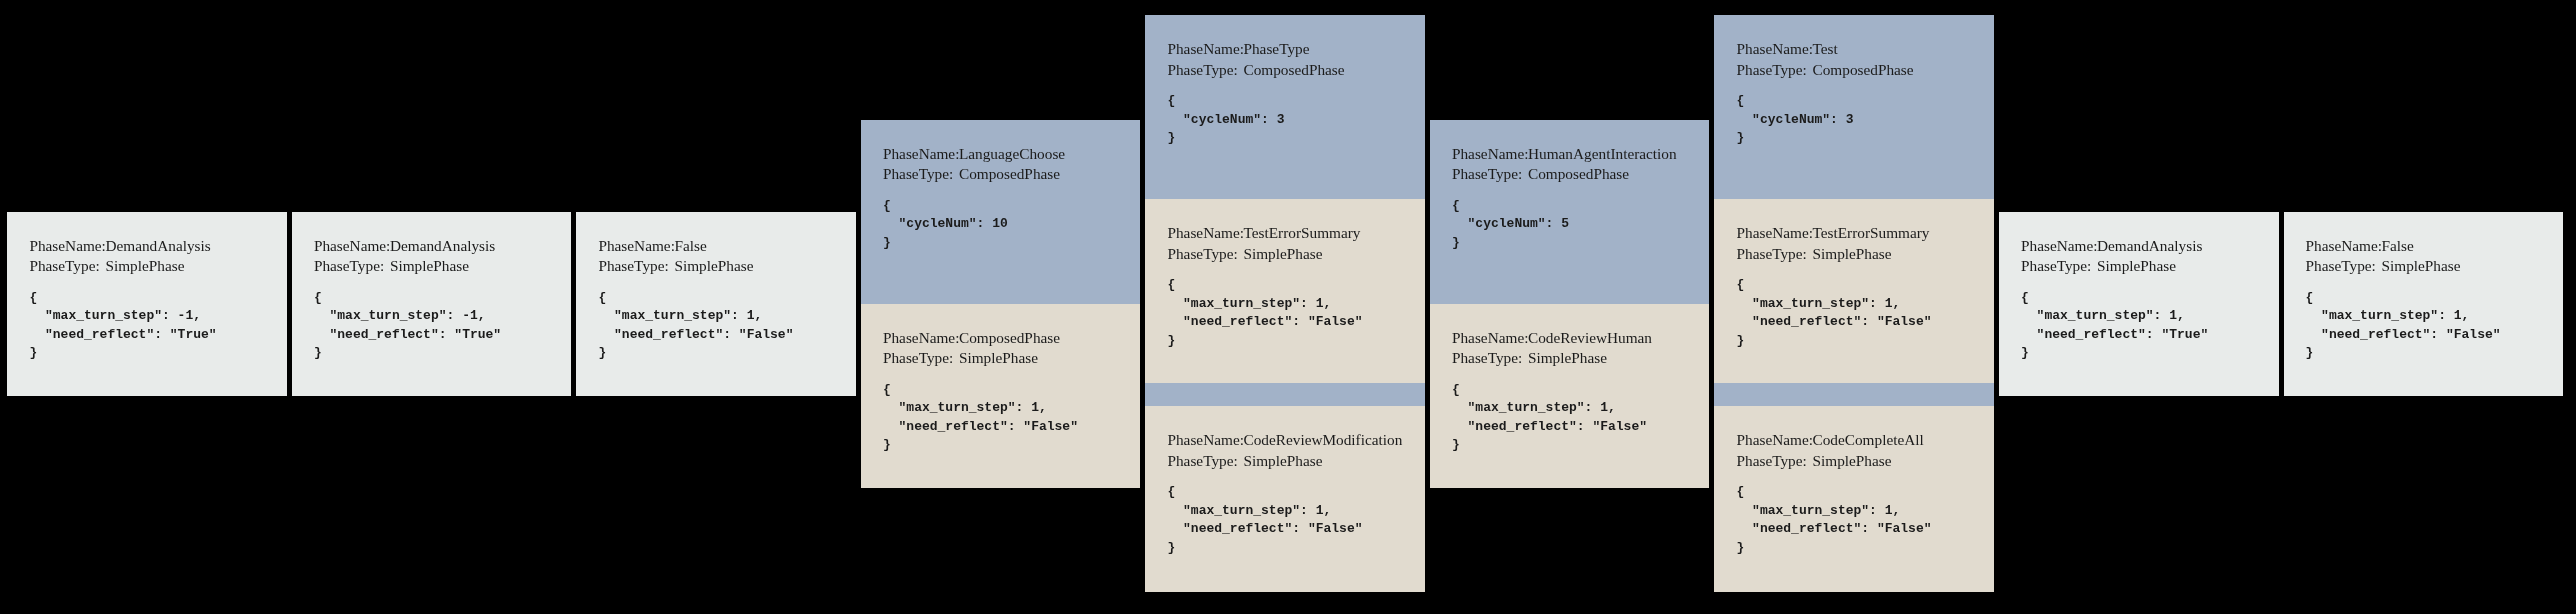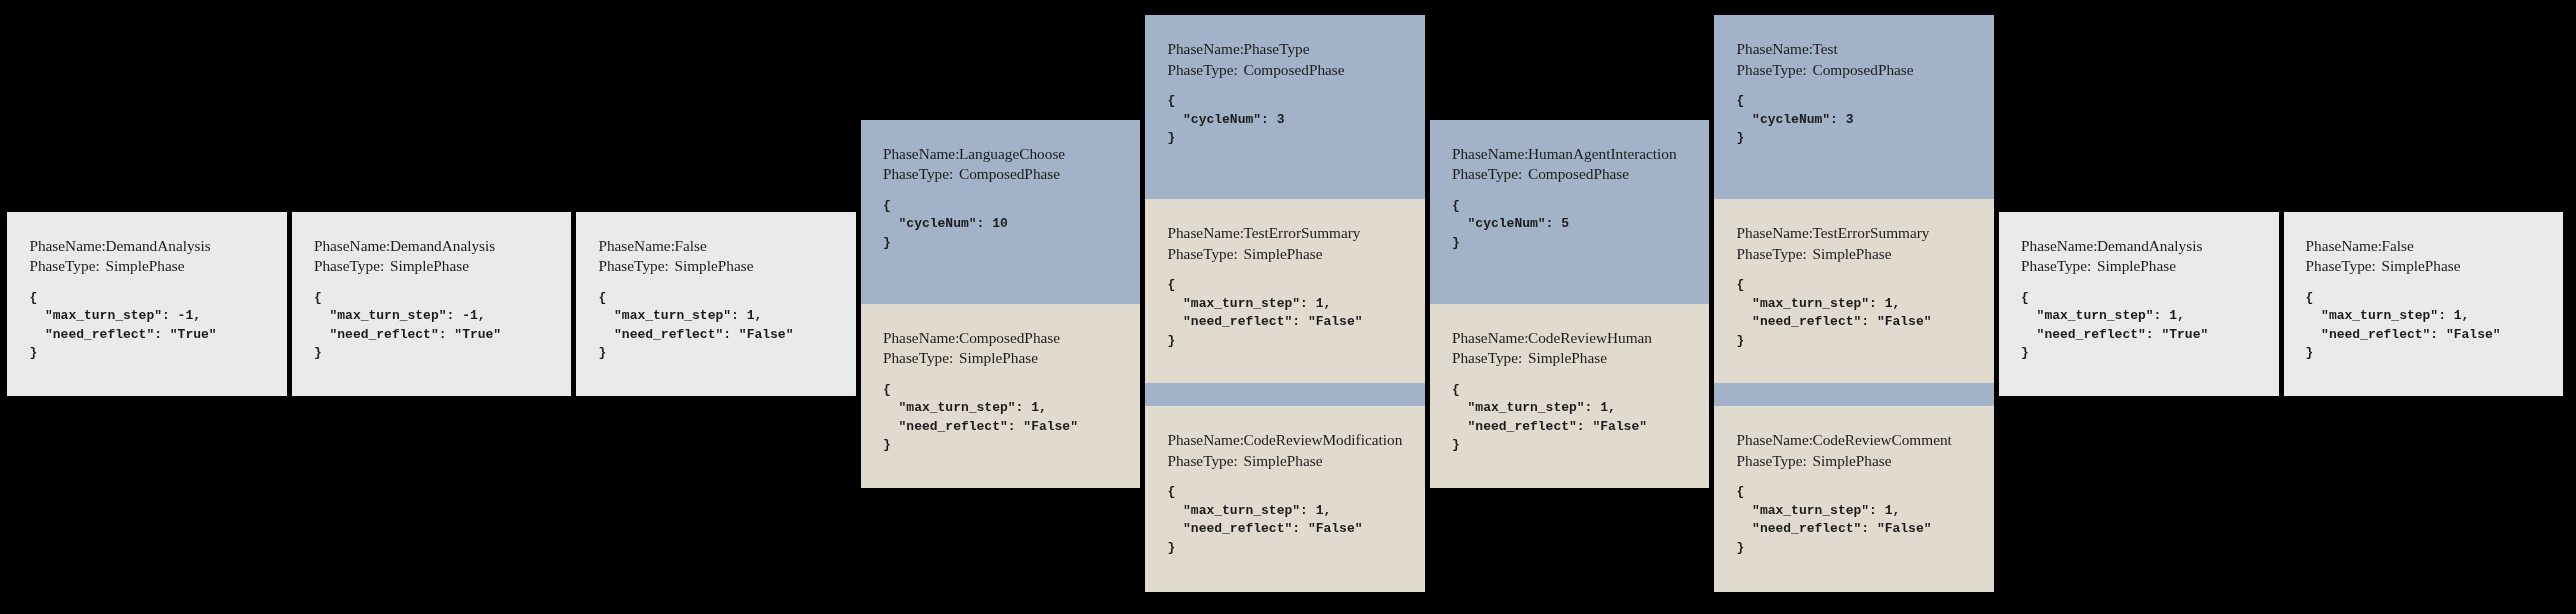--- a/index.html
+++ b/index.html
@@ -247,21 +247,21 @@
   "max_turn_step": 1,
   "need_reflect": "False"
 }</pre>
       </section>
     </div>
     <div class="nested-gap"></div>
     <div class="nested n2">
       <section class="info">
         <div class="kv">
           <span class="k">PhaseName:</span>
-          <span class="v">CodeReviewComment</span>
+          <span class="v">CodeCompleteAll</span>
         </div>
         <div class="kv">
           <span class="k">PhaseType:</span>
           <span class="v">SimplePhase</span>
         </div>
         <pre class="cfg">{
   "max_turn_step": 1,
   "need_reflect": "False"
 }</pre>
       </section>

